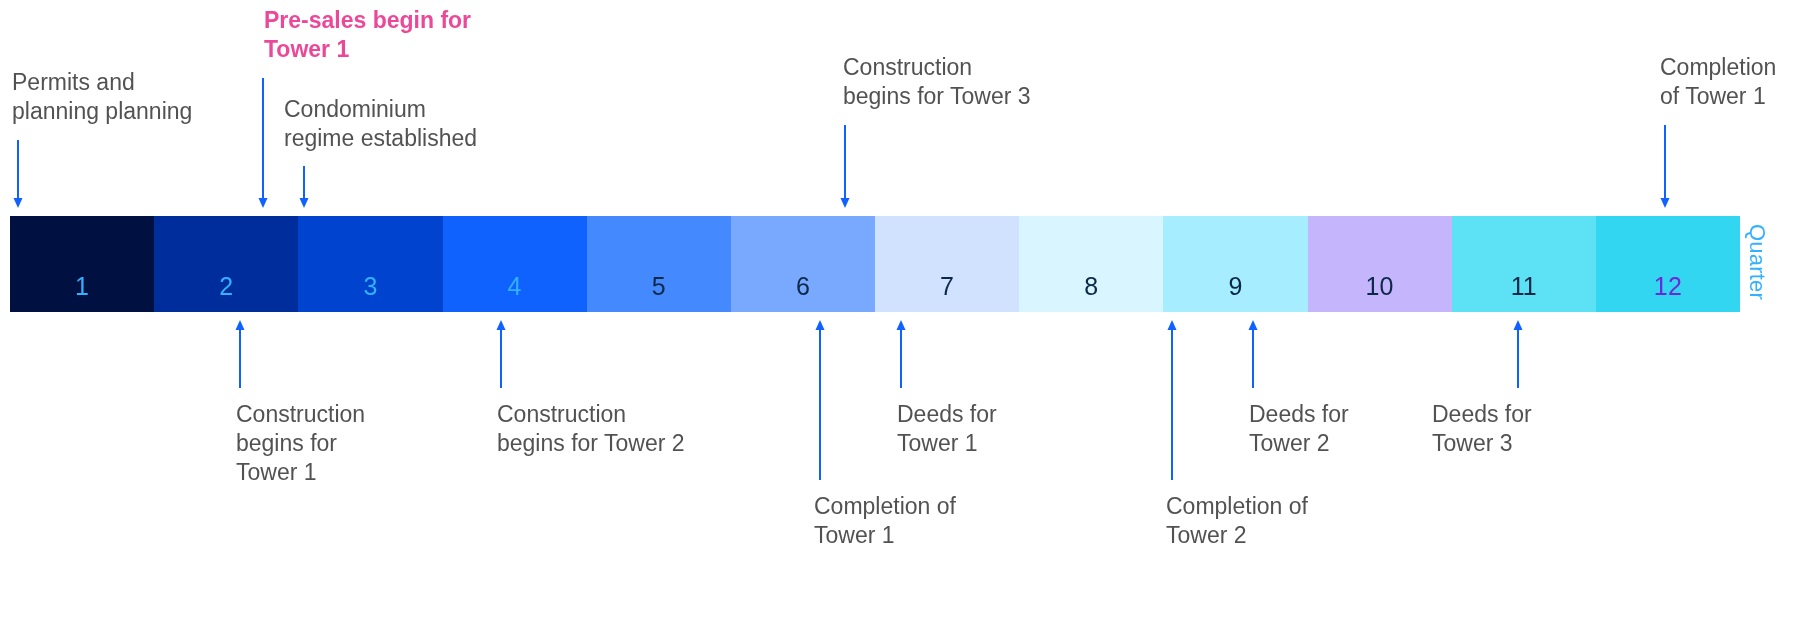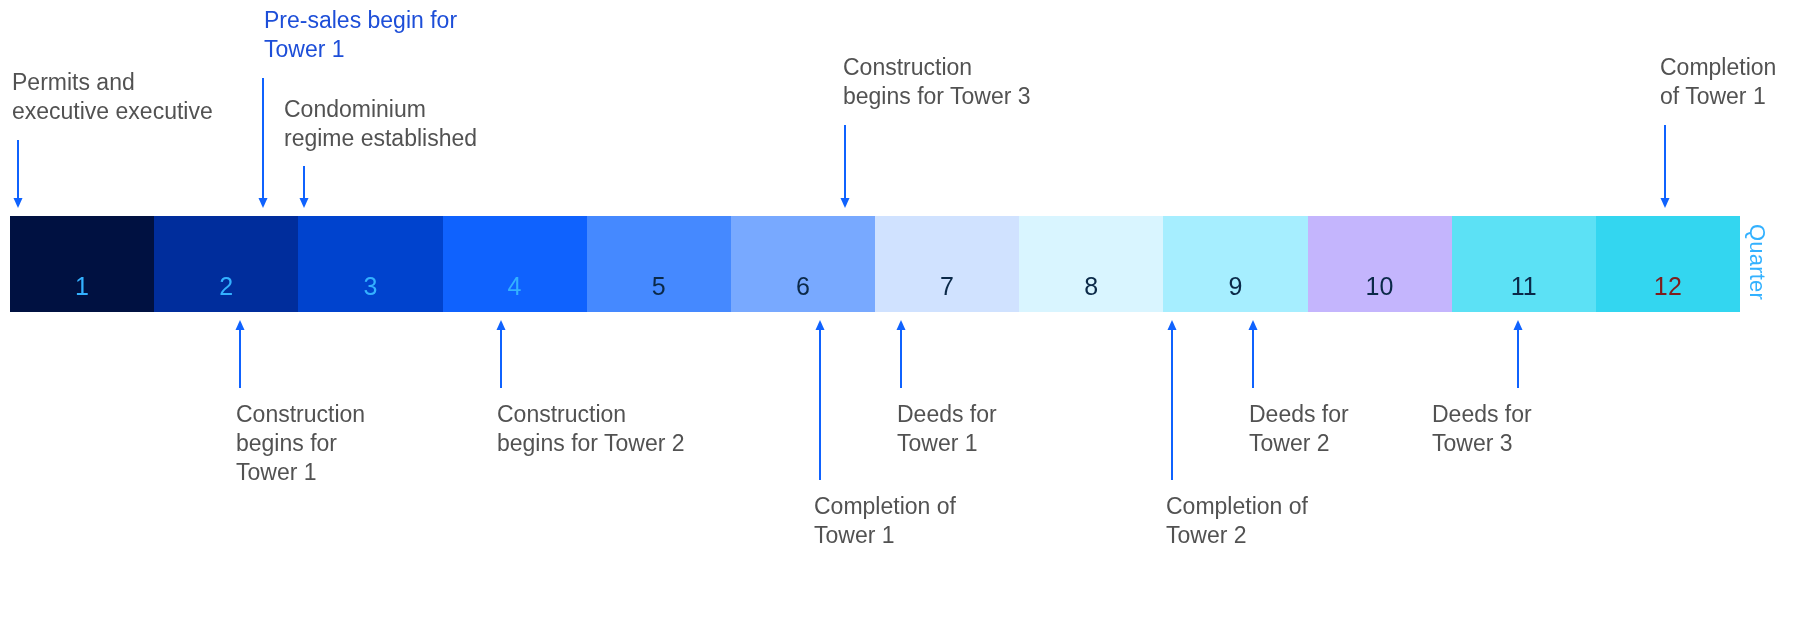--- a/index.html
+++ b/index.html
@@ -101,21 +101,21 @@
       <div class="band" style="background: rgb(166, 238, 255);">
         <div class="band-label" style="color: rgb(11, 41, 72);">9</div>
       </div>
       <div class="band" style="background: #c4b5fd;">
         <div class="band-label" style="color: rgb(11, 41, 72);">10</div>
       </div>
       <div class="band" style="background: rgb(92, 225, 245);">
         <div class="band-label" style="color: rgb(11, 41, 72);">11</div>
       </div>
       <div class="band" style="background: rgb(51, 214, 240);">
-        <div class="band-label" style="color: #7f1d1d;">12</div>
+        <div class="band-label" style="color: #6d28d9;">12</div>
       </div>
     </div>
 
   <div id="axis-title" style="left: 1770px; top: 224px;">Quarter</div>
 
   <div id="connector-layer">
       <div class="connector" style="left: 10px; top: 140px; width: 16px; height: 68px;">
         <svg width="16" height="68" viewBox="0 0 16 68">
           <line x1="8" y1="0" x2="8" y2="62" stroke="#0f62fe" stroke-width="2"></line>
           <polygon points="8,68 3.5,58 12.5,58" fill="#0f62fe"></polygon>
@@ -183,22 +183,22 @@
       </div>
       <div class="connector" style="left: 1164px; top: 320px; width: 16px; height: 160px;">
         <svg width="16" height="160" viewBox="0 0 16 160">
           <line x1="8" y1="6" x2="8" y2="160" stroke="#0f62fe" stroke-width="2"></line>
           <polygon points="8,0 3.5,10 12.5,10" fill="#0f62fe"></polygon>
         </svg>
       </div>
     </div>
   <div id="callout-layer">
       <div class="callout" style="left: 12px; top: 68px; color: rgb(82, 82, 82);">Permits and
-executive executive</div>
-      <div class="callout" style="left: 264px; top: 6px; color: #1d4ed8;">Pre-sales begin for
+planning planning</div>
+      <div class="callout" style="left: 264px; top: 6px; color: #ec4899; font-weight: bold;">Pre-sales begin for
 Tower 1</div>
       <div class="callout" style="left: 284px; top: 95px; color: rgb(82, 82, 82);">Condominium
 regime established</div>
       <div class="callout" style="left: 843px; top: 53px; color: rgb(82, 82, 82);">Construction
 begins for Tower 3</div>
       <div class="callout" style="left: 1660px; top: 53px; color: rgb(82, 82, 82);">Completion
 of Tower 1</div>
       <div class="callout" style="left: 236px; top: 400px; color: rgb(82, 82, 82);">Construction
 begins for
 Tower 1</div>

